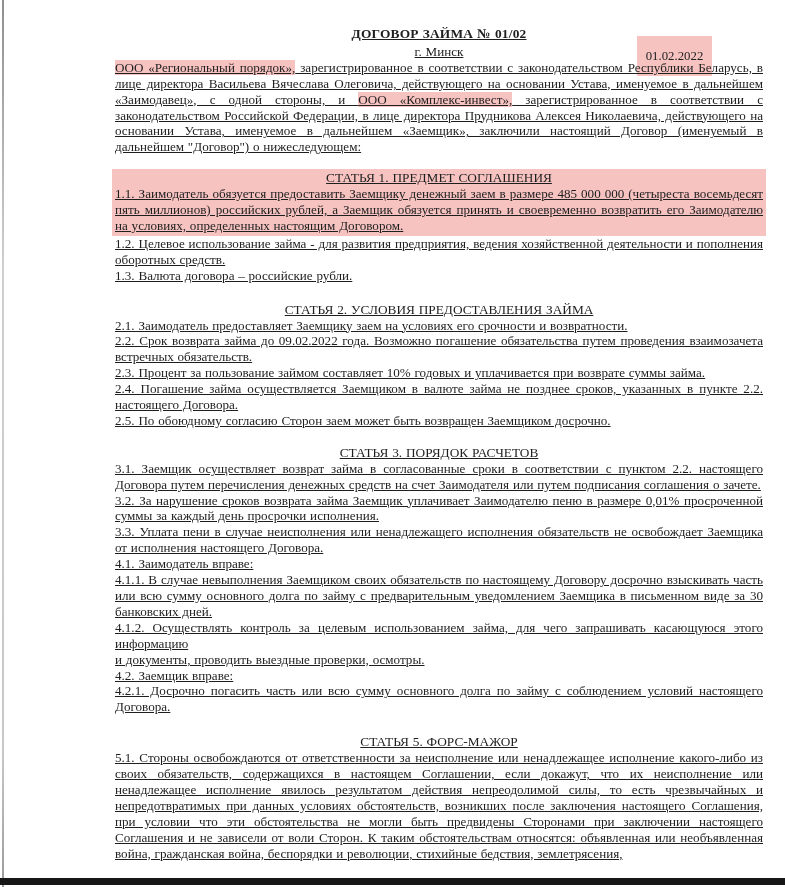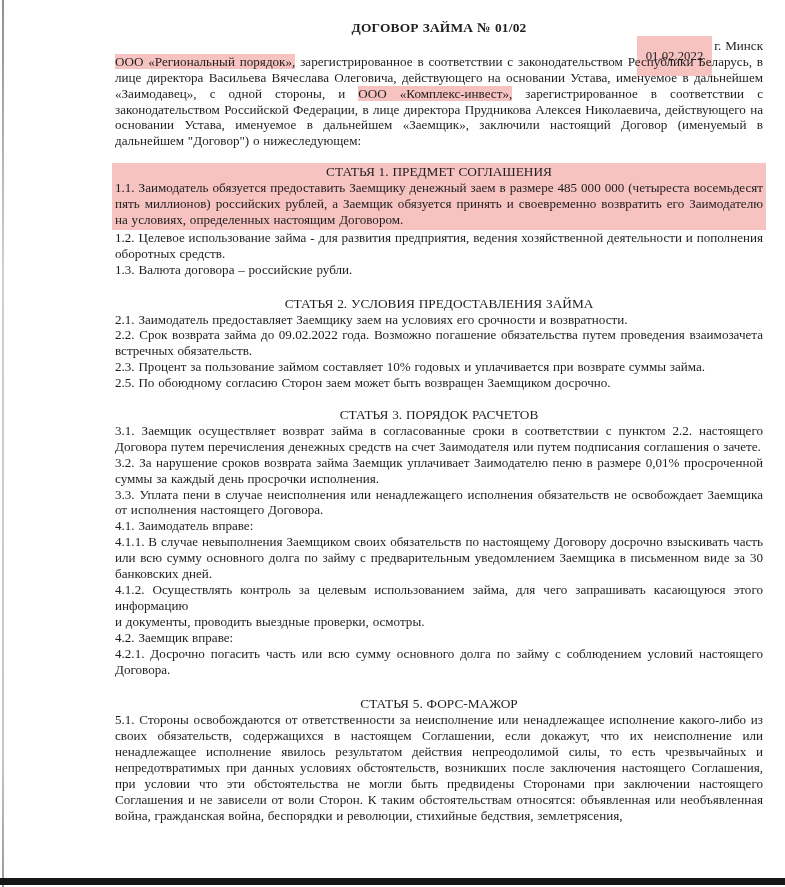--- a/index.html
+++ b/index.html
@@ -21,35 +21,36 @@
   }
   .edge-line {
     position: absolute;
     left: 2px; top: 0; bottom: 0;
     width: 2px;
     background: linear-gradient(#8f8f8f, #cfcfcf 30%, #c7c7c7 85%, #9a9a9a);
   }
   .content {
     position: absolute;
     left: 115px;
-    top: 10px;
+    top: 16px;
     width: 648px;
     font-size: 13.1px;
     line-height: 15.9px;
     word-spacing: 0.5px;
+    text-decoration: underline;
   }
   .doc-title {
     text-align: center;
     font-weight: 600;
     font-size: 13.4px;
     margin-top: 10px;
     letter-spacing: 0.2px;
   }
   .city {
-    text-align: right;
+    text-align: center;
     margin-top: 2px;
   }
   .date-box {
     position: absolute;
     top: 36px;
     right: 73px;
     width: 75px;
     height: 40px;
     background: var(--color-highlight, #f6c3c1);
     display: flex;
@@ -108,20 +109,21 @@
       </div>
       <p class="para">1.2. Целевое использование займа - для развития предприятия, ведения  хозяйственной  деятельности  и пополнения оборотных средств.</p>
       <p class="para">1.3. Валюта договора – российские рубли.</p>
     </section>
 
     <section>
       <div class="heading gap-a">СТАТЬЯ 2. УСЛОВИЯ ПРЕДОСТАВЛЕНИЯ ЗАЙМА</div>
       <p class="para">2.1. Заимодатель предоставляет Заемщику заем на условиях его срочности и возвратности.</p>
       <p class="para">2.2. Срок возврата займа до 09.02.2022 года. Возможно погашение обязательства путем проведения взаимозачета встречных обязательств.</p>
       <p class="para">2.3. Процент за пользование займом составляет 10% годовых и уплачивается при возврате суммы займа.</p>
+      <p class="para">2.4. Погашение займа осуществляется Заемщиком в валюте займа не позднее сроков, указанных в пункте 2.2. настоящего Договора.</p>
       <p class="para">2.5. По обоюдному согласию Сторон заем может быть возвращен Заемщиком досрочно.</p>
     </section>
 
     <section>
       <div class="heading gap-b">СТАТЬЯ 3. ПОРЯДОК РАСЧЕТОВ</div>
       <p class="para">3.1. Заемщик осуществляет возврат займа в согласованные сроки в соответствии с пунктом 2.2. настоящего Договора путем перечисления денежных средств на счет Заимодателя или путем подписания соглашения о зачете.</p>
       <p class="para">3.2. За нарушение сроков возврата займа Заемщик уплачивает Заимодателю пеню в размере 0,01% просроченной суммы за каждый день просрочки исполнения.</p>
       <p class="para">3.3. Уплата пени в случае неисполнения или ненадлежащего исполнения обязательств не освобождает Заемщика от исполнения настоящего Договора.</p>
     </section>
 

